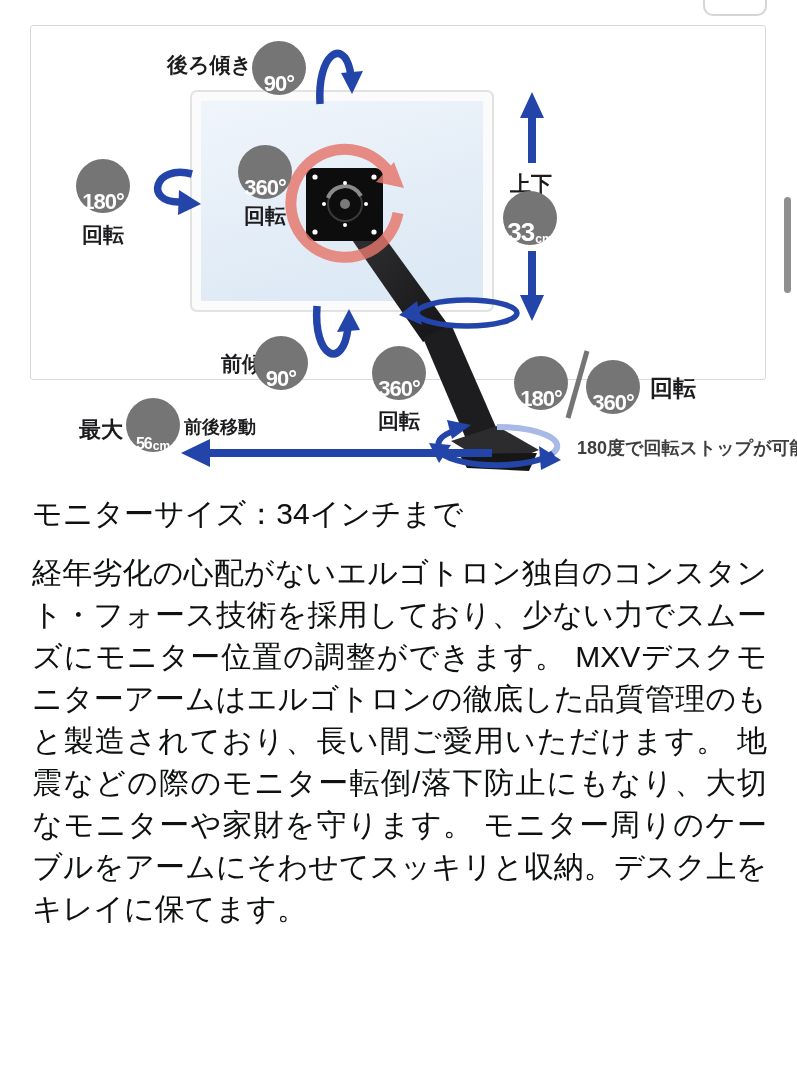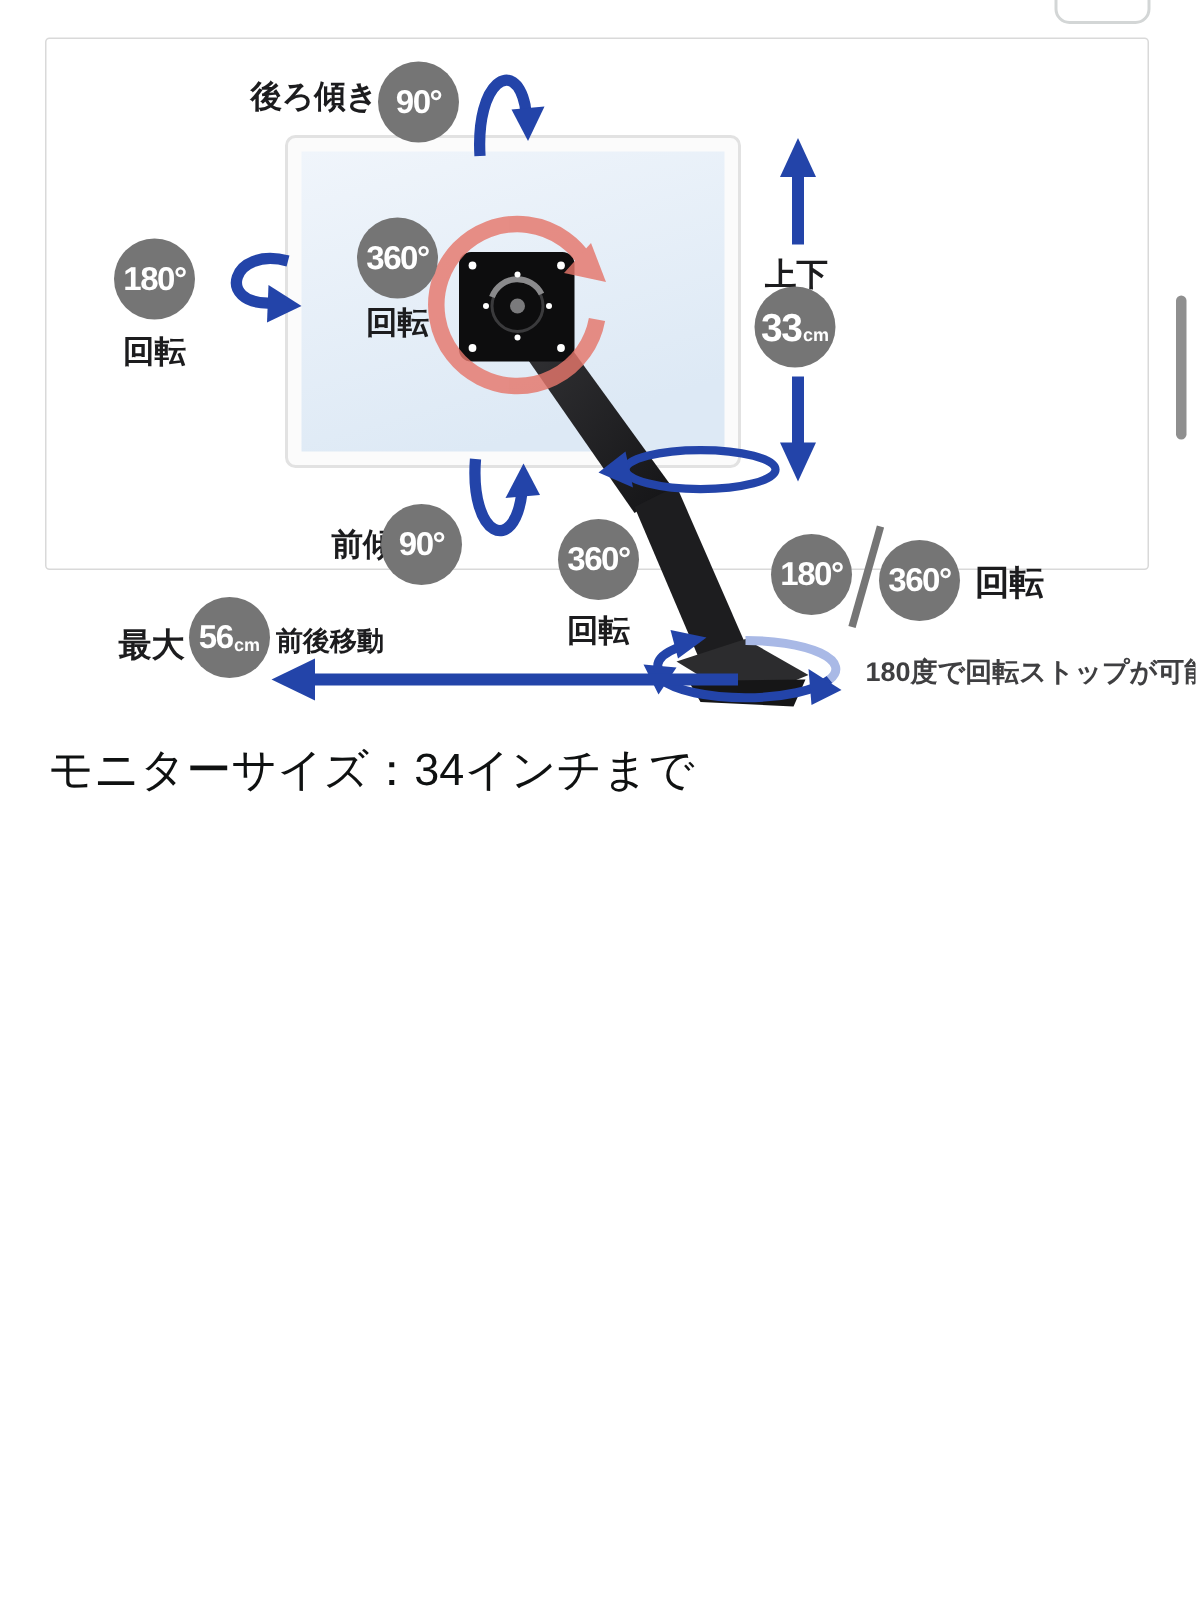--- a/index.html
+++ b/index.html
@@ -15,21 +15,21 @@
   }
   
   .diagram-card{
     position:absolute;left:30px;top:25px;width:736px;height:355px;
     border:1px solid #d9d9d9;border-radius:3px;background:#fff;box-sizing:border-box;
   }
   .diagram-card svg{position:absolute;left:0;top:0;}
   .badge{
     position:absolute;width:54px;height:54px;border-radius:50%;
     background:#757575;color:#fff;font-weight:bold;
-    display:flex;align-items:center;justify-content:center;
+    display:flex;align-items:flex-end;justify-content:center;
     font-size:22px;letter-spacing:-1px;line-height:1;
   }
   .badge .unit{font-size:12px;font-weight:bold;margin:10px 0 0 1px;letter-spacing:0;}
   .dlabel{
     position:absolute;font-weight:700;color:#1c1c1e;font-size:21px;
     white-space:nowrap;line-height:1.1;
   }
   .dnote{
     position:absolute;font-weight:700;color:#3f3f41;font-size:18px;
     white-space:nowrap;line-height:1.1;
@@ -180,25 +180,26 @@
   <div class="badge" style="left:483px;top:330px;">
       <span>180°</span>
     </div>
   <div class="badge" style="left:555px;top:334px;">
       <span>360°</span>
     </div>
   <div class="dlabel" style="left:619px;top:350px;font-size:23px;">回転</div>
 
   <div class="dlabel" style="left:48px;top:392px;font-size:22px;">最大</div>
   <div class="badge" style="left:95px;top:372px;">
-    <span style="font-size:22px;">56</span>
+    <span style="font-size:16px;">56</span>
       <span class="unit">cm</span>
   </div>
   <div class="dlabel" style="left:153px;top:392px;font-size:18px;">前後移動</div>
 
   <div class="dnote" style="left:546px;top:413px;">180度で回転ストップが可能</div>
 </div>
 
 <div class="textblock">
   <p class="spec">モニターサイズ：34インチまで</p>
+  <p class="description">経年劣化の心配がないエルゴトロン独自のコンスタント・フォース技術を採用しており、少ない力でスムーズにモニター位置の調整ができます。 MXVデスクモニターアームはエルゴトロンの徹底した品質管理のもと製造されており、長い間ご愛用いただけます。 地震などの際のモニター転倒/落下防止にもなり、大切なモニターや家財を守ります。 モニター周りのケーブルをアームにそわせてスッキリと収納。デスク上をキレイに保てます。</p>
 </div>
 
 <div class="scrollbar-thumb"></div>
 
 </body></html>

